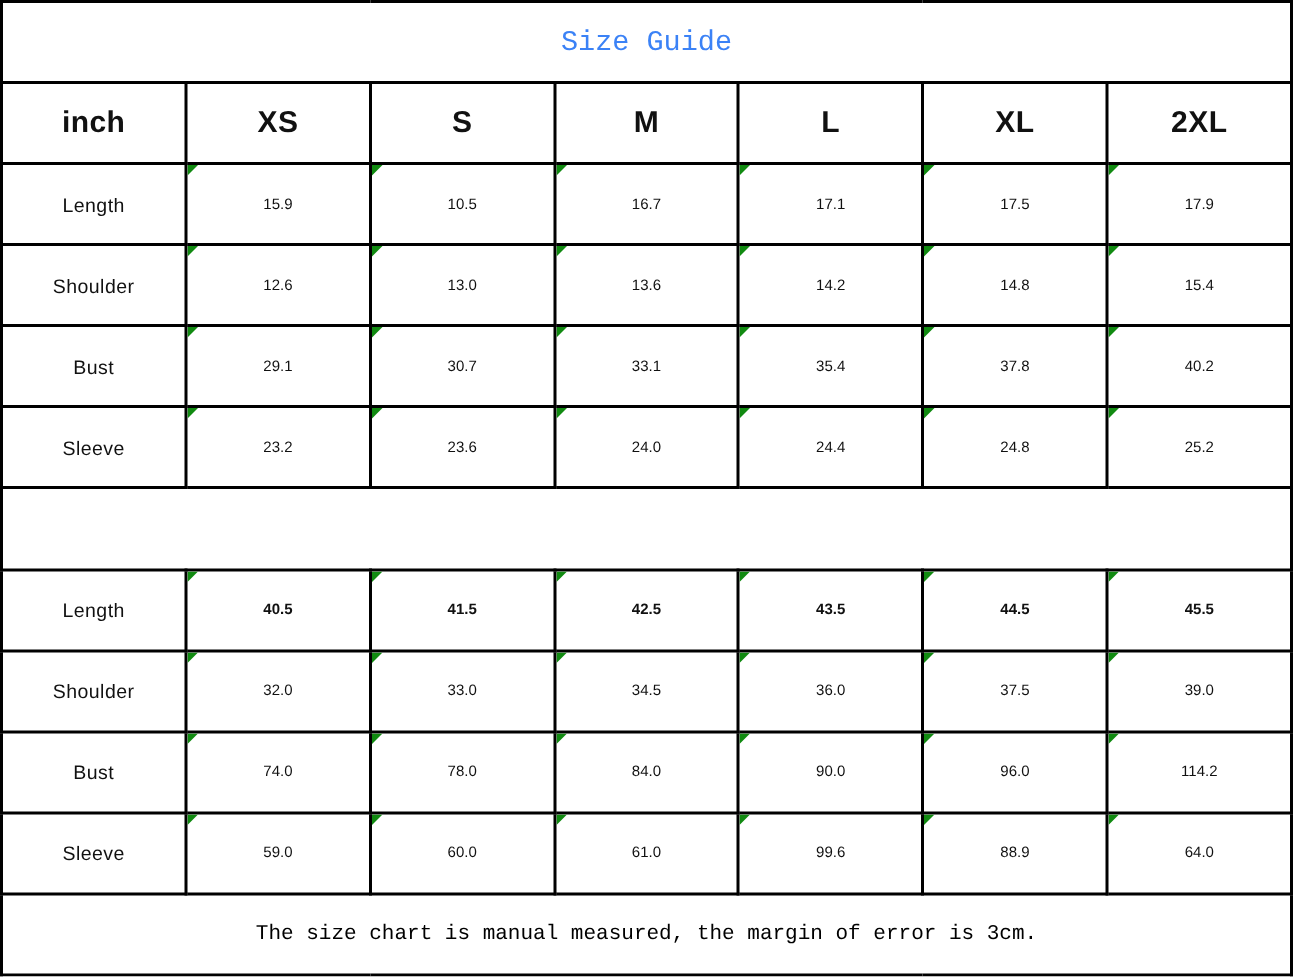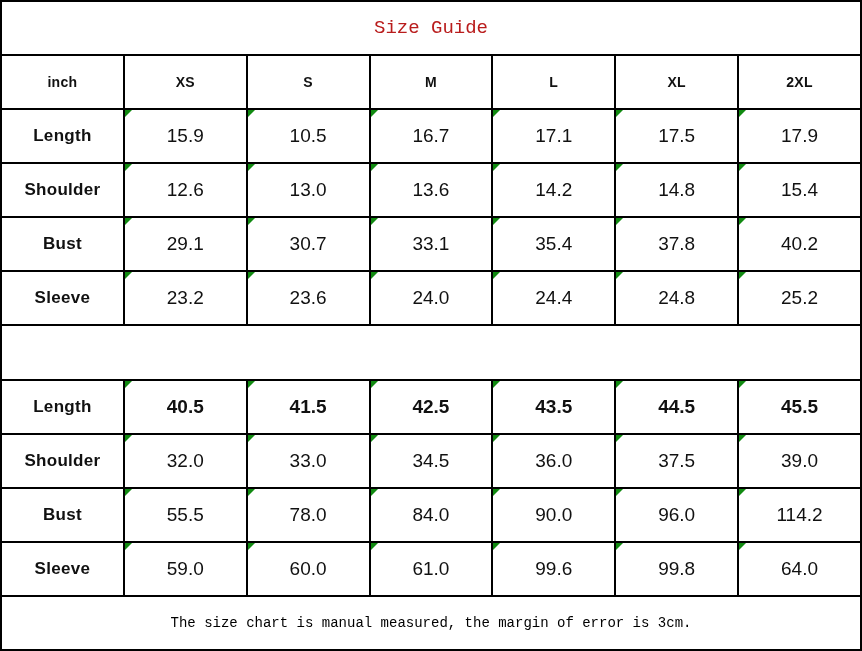--- a/index.html
+++ b/index.html
@@ -22,36 +22,36 @@
     text-align: center;
     vertical-align: middle;
     height: 50px;
     padding: 0;
     overflow: hidden;
   }
   .title-row td {
     font-family: "Liberation Mono", "DejaVu Sans Mono", monospace;
     font-size: 19px;
     font-weight: normal;
-    color: #b91c1c;
+    color: #3b82f6;
   }
   .head-row td {
     font-weight: bold;
-    font-size: 14px;
+    font-size: 20px;
     letter-spacing: 0.3px;
   }
   .label-cell {
-    font-weight: bold;
-    font-size: 17px;
+    font-weight: normal;
+    font-size: 13px;
     letter-spacing: 0.3px;
     margin-left: 32px;
   }
   .data-cell {
     position: relative;
-    font-size: 19px;
+    font-size: 10px;
     font-weight: normal;
   }
   .bold-row .data-cell { font-weight: bold; }
   .tri {
     position: absolute;
     top: 0;
     left: 0;
     width: 0;
     height: 0;
     border-style: solid;
@@ -155,35 +155,35 @@
     <td class="data-cell"><span class="tri"></span><span>32.0</span></td>
     <td class="data-cell"><span class="tri"></span><span>33.0</span></td>
     <td class="data-cell"><span class="tri"></span><span>34.5</span></td>
     <td class="data-cell"><span class="tri"></span><span>36.0</span></td>
     <td class="data-cell"><span class="tri"></span><span>37.5</span></td>
     <td class="data-cell"><span class="tri"></span><span>39.0</span></td>
   </tr>
 
   <tr>
     <td class="label-cell">Bust</td>
-    <td class="data-cell"><span class="tri"></span><span>55.5</span></td>
+    <td class="data-cell"><span class="tri"></span><span>74.0</span></td>
     <td class="data-cell"><span class="tri"></span><span>78.0</span></td>
     <td class="data-cell"><span class="tri"></span><span>84.0</span></td>
     <td class="data-cell"><span class="tri"></span><span>90.0</span></td>
     <td class="data-cell"><span class="tri"></span><span>96.0</span></td>
     <td class="data-cell"><span class="tri"></span><span>114.2</span></td>
   </tr>
 
   <tr>
     <td class="label-cell">Sleeve</td>
     <td class="data-cell"><span class="tri"></span><span>59.0</span></td>
     <td class="data-cell"><span class="tri"></span><span>60.0</span></td>
     <td class="data-cell"><span class="tri"></span><span>61.0</span></td>
     <td class="data-cell"><span class="tri"></span><span>99.6</span></td>
-    <td class="data-cell"><span class="tri"></span><span>99.8</span></td>
+    <td class="data-cell"><span class="tri"></span><span>88.9</span></td>
     <td class="data-cell"><span class="tri"></span><span>64.0</span></td>
   </tr>
 
   <tr class="footer-row">
     <td colspan="7">The size chart is manual measured, the margin of error is 3cm.</td>
   </tr>
 
   </tbody>
 </table>
 </div>

